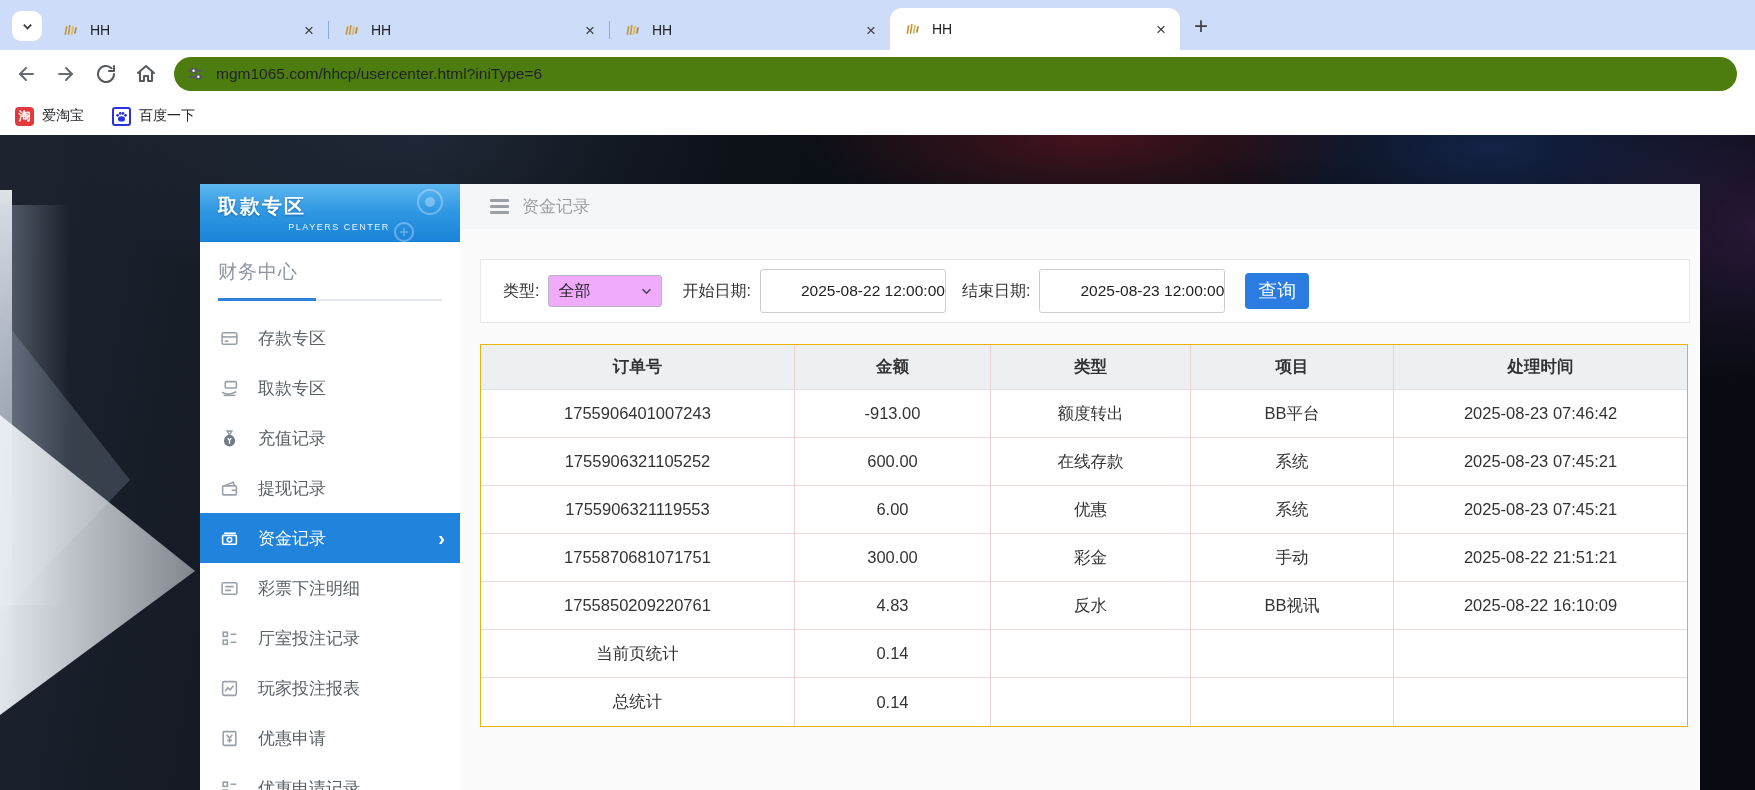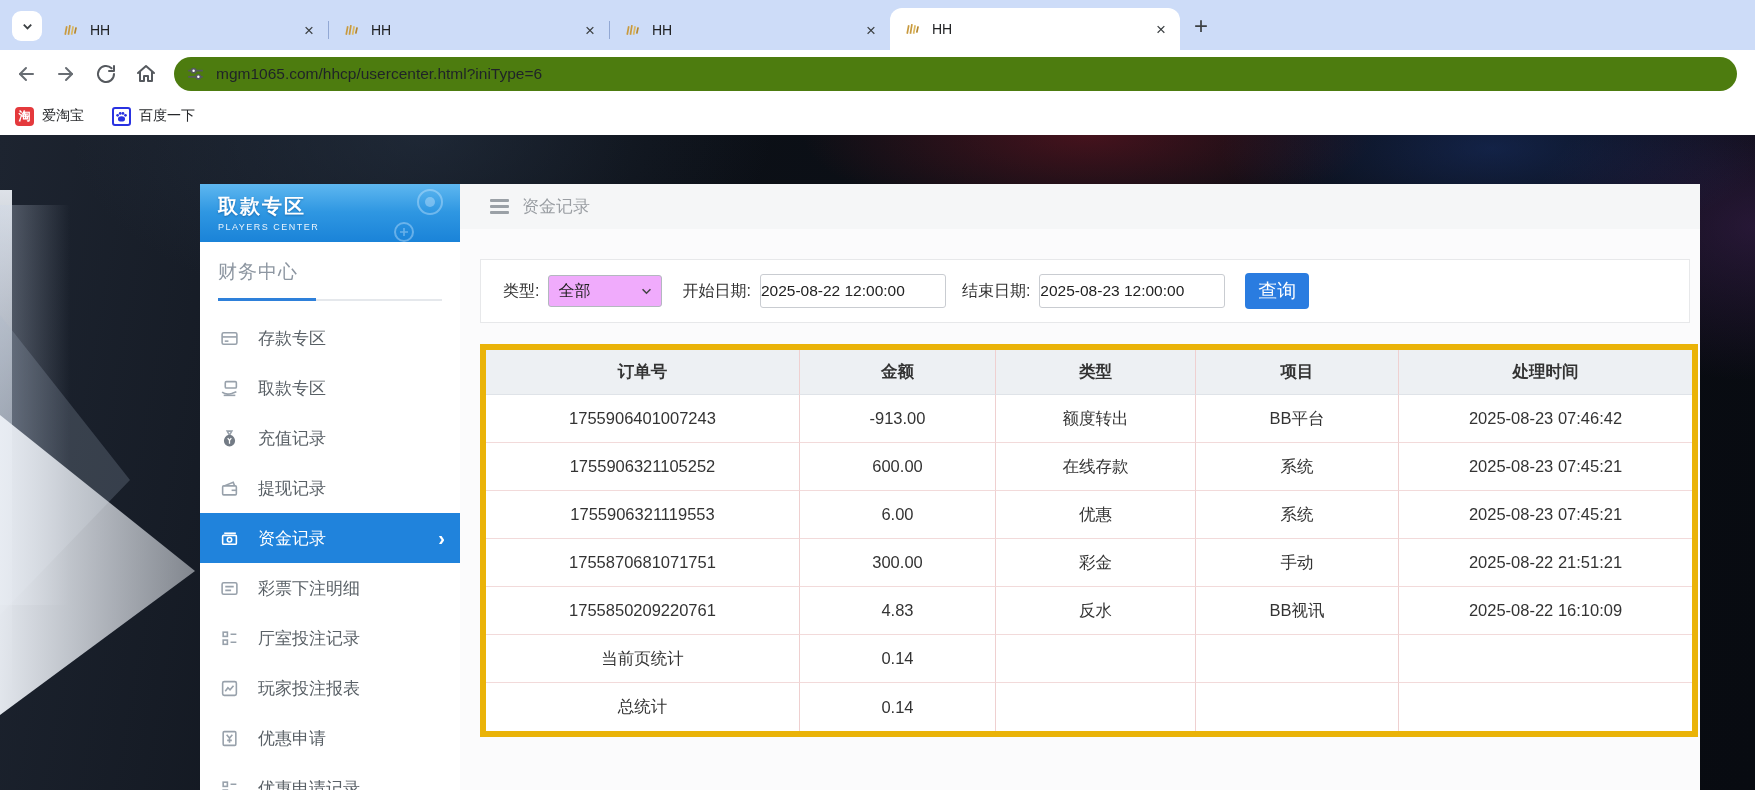--- a/index.html
+++ b/index.html
@@ -55,21 +55,21 @@
       clip-path:polygon(0 0, 100% 52%, 0 100%); }
   .tri-dim { position:absolute; left:0; top:180px; width:130px; height:300px;
       background:rgba(170,182,200,.22); clip-path:polygon(0 0, 100% 55%, 0 100%); }
 
   
   .sidebar { position:absolute; left:200px; top:49px; width:260px; bottom:0; background:#fff; }
   .sb-header { height:58px; background:linear-gradient(180deg,#5eb7f0 0%,#2f97e2 48%,#1a83d8 100%);
                position:relative; padding:9px 0 0 18px; color:#fff; overflow:hidden; }
   .sb-title { font-size:20px; font-weight:bold; letter-spacing:2px;
               text-shadow:0 1px 2px rgba(0,60,120,.45); }
-  .sb-sub { font-size:9px; letter-spacing:1.5px; color:rgba(255,255,255,.9); margin-top:2px; }
+  .sb-sub { font-size:9px; letter-spacing:1.5px; color:rgba(255,255,255,.9); margin-top:2px;text-align:center; }
   .gamepad { position:absolute; right:8px; top:4px; opacity:.4; }
   .sb-section { padding:17px 18px 0; }
   .sb-sec-title { font-size:19px; color:#8d96a1; letter-spacing:1px; }
   .sb-line { margin-top:14px; height:2px; background:#e5e8ec; position:relative; }
   .sb-line::before { content:""; position:absolute; left:0; top:-1px; width:98px; height:3px; background:#2e80da; }
   .sb-menu { margin-top:12px; }
   .sb-item { height:50px; display:flex; align-items:center; padding-left:20px; position:relative;
              font-size:17px; color:#596066; cursor:pointer; }
   .sb-item .mi { width:19px; height:19px; margin-right:19px; flex:0 0 auto; }
   .sb-item .mi svg { stroke:#98a1ab; }
@@ -85,30 +85,30 @@
                  padding-left:30px; color:#9a9ea3; font-size:17px; }
   .burger { width:19px; margin-right:13px; cursor:pointer; }
   .burger span { display:block; height:3px; background:#9aa0a6; margin:3px 0; border-radius:1px; }
 
   .filterbar { margin:30px 10px 0 20px; height:64px; background:#fff; border:1px solid #e7e8ea;
                display:flex; align-items:center; padding-left:22px; font-size:16px; color:#333; }
   .f-label { margin-right:9px; white-space:nowrap; }
   .f-select { width:114px; height:32px; border:1px solid #b3b8bf; border-radius:3px; background:#f0abfc;
               display:flex; align-items:center; padding:0 9px; margin-right:20px; cursor:pointer; position:relative;font-family:Liberation Serif, serif; }
   .f-select .val { flex:1; font-size:16px; color:#222; }
-  .f-input { width:186px; height:34px; border:1px solid #c9ccd1; border-radius:3px; font-size:15.5px;
-             color:#222; text-align:left; margin-right:16px; background:#fff;
+  .f-input { width:186px; height:44px; border:1px solid #c9ccd1; border-radius:3px; font-size:15.5px;
+             color:#222; text-align:right; margin-right:16px; background:#fff;
              font-family:"Liberation Sans","DejaVu Sans",sans-serif; }
   .btn-search { margin-left:4px; width:64px; height:36px; background:#2a7ce0; color:#fff; border:none;
                 border-radius:4px; font-size:19px; cursor:pointer;
                 font-family:"Liberation Sans","DejaVu Sans",sans-serif; }
 
   .table-wrap { margin:21px 14px 0 20px; }
   table { width:100%; border-collapse:separate; border-spacing:0; background:#fff;
-          border:6px solid #eab308; table-layout:fixed; font-size:16.5px; color:#333; }
+          border:1px solid #eab308; table-layout:fixed; font-size:16.5px; color:#333; }
   th, td { border-right:1px solid #efd0d0; text-align:center; overflow:hidden; white-space:nowrap; }
   th:last-child, td:last-child { border-right:none; }
   thead th { height:45px; background:#edf0f3; font-weight:bold; border-bottom:1px solid #dfe3e8; font-size:16.5px; }
   tbody td { height:48px; border-bottom:1px solid #f2dada; }
   tbody tr:last-child td { border-bottom:none; }
 </style>
 </head>
 <body>
 
 <div id="app">

